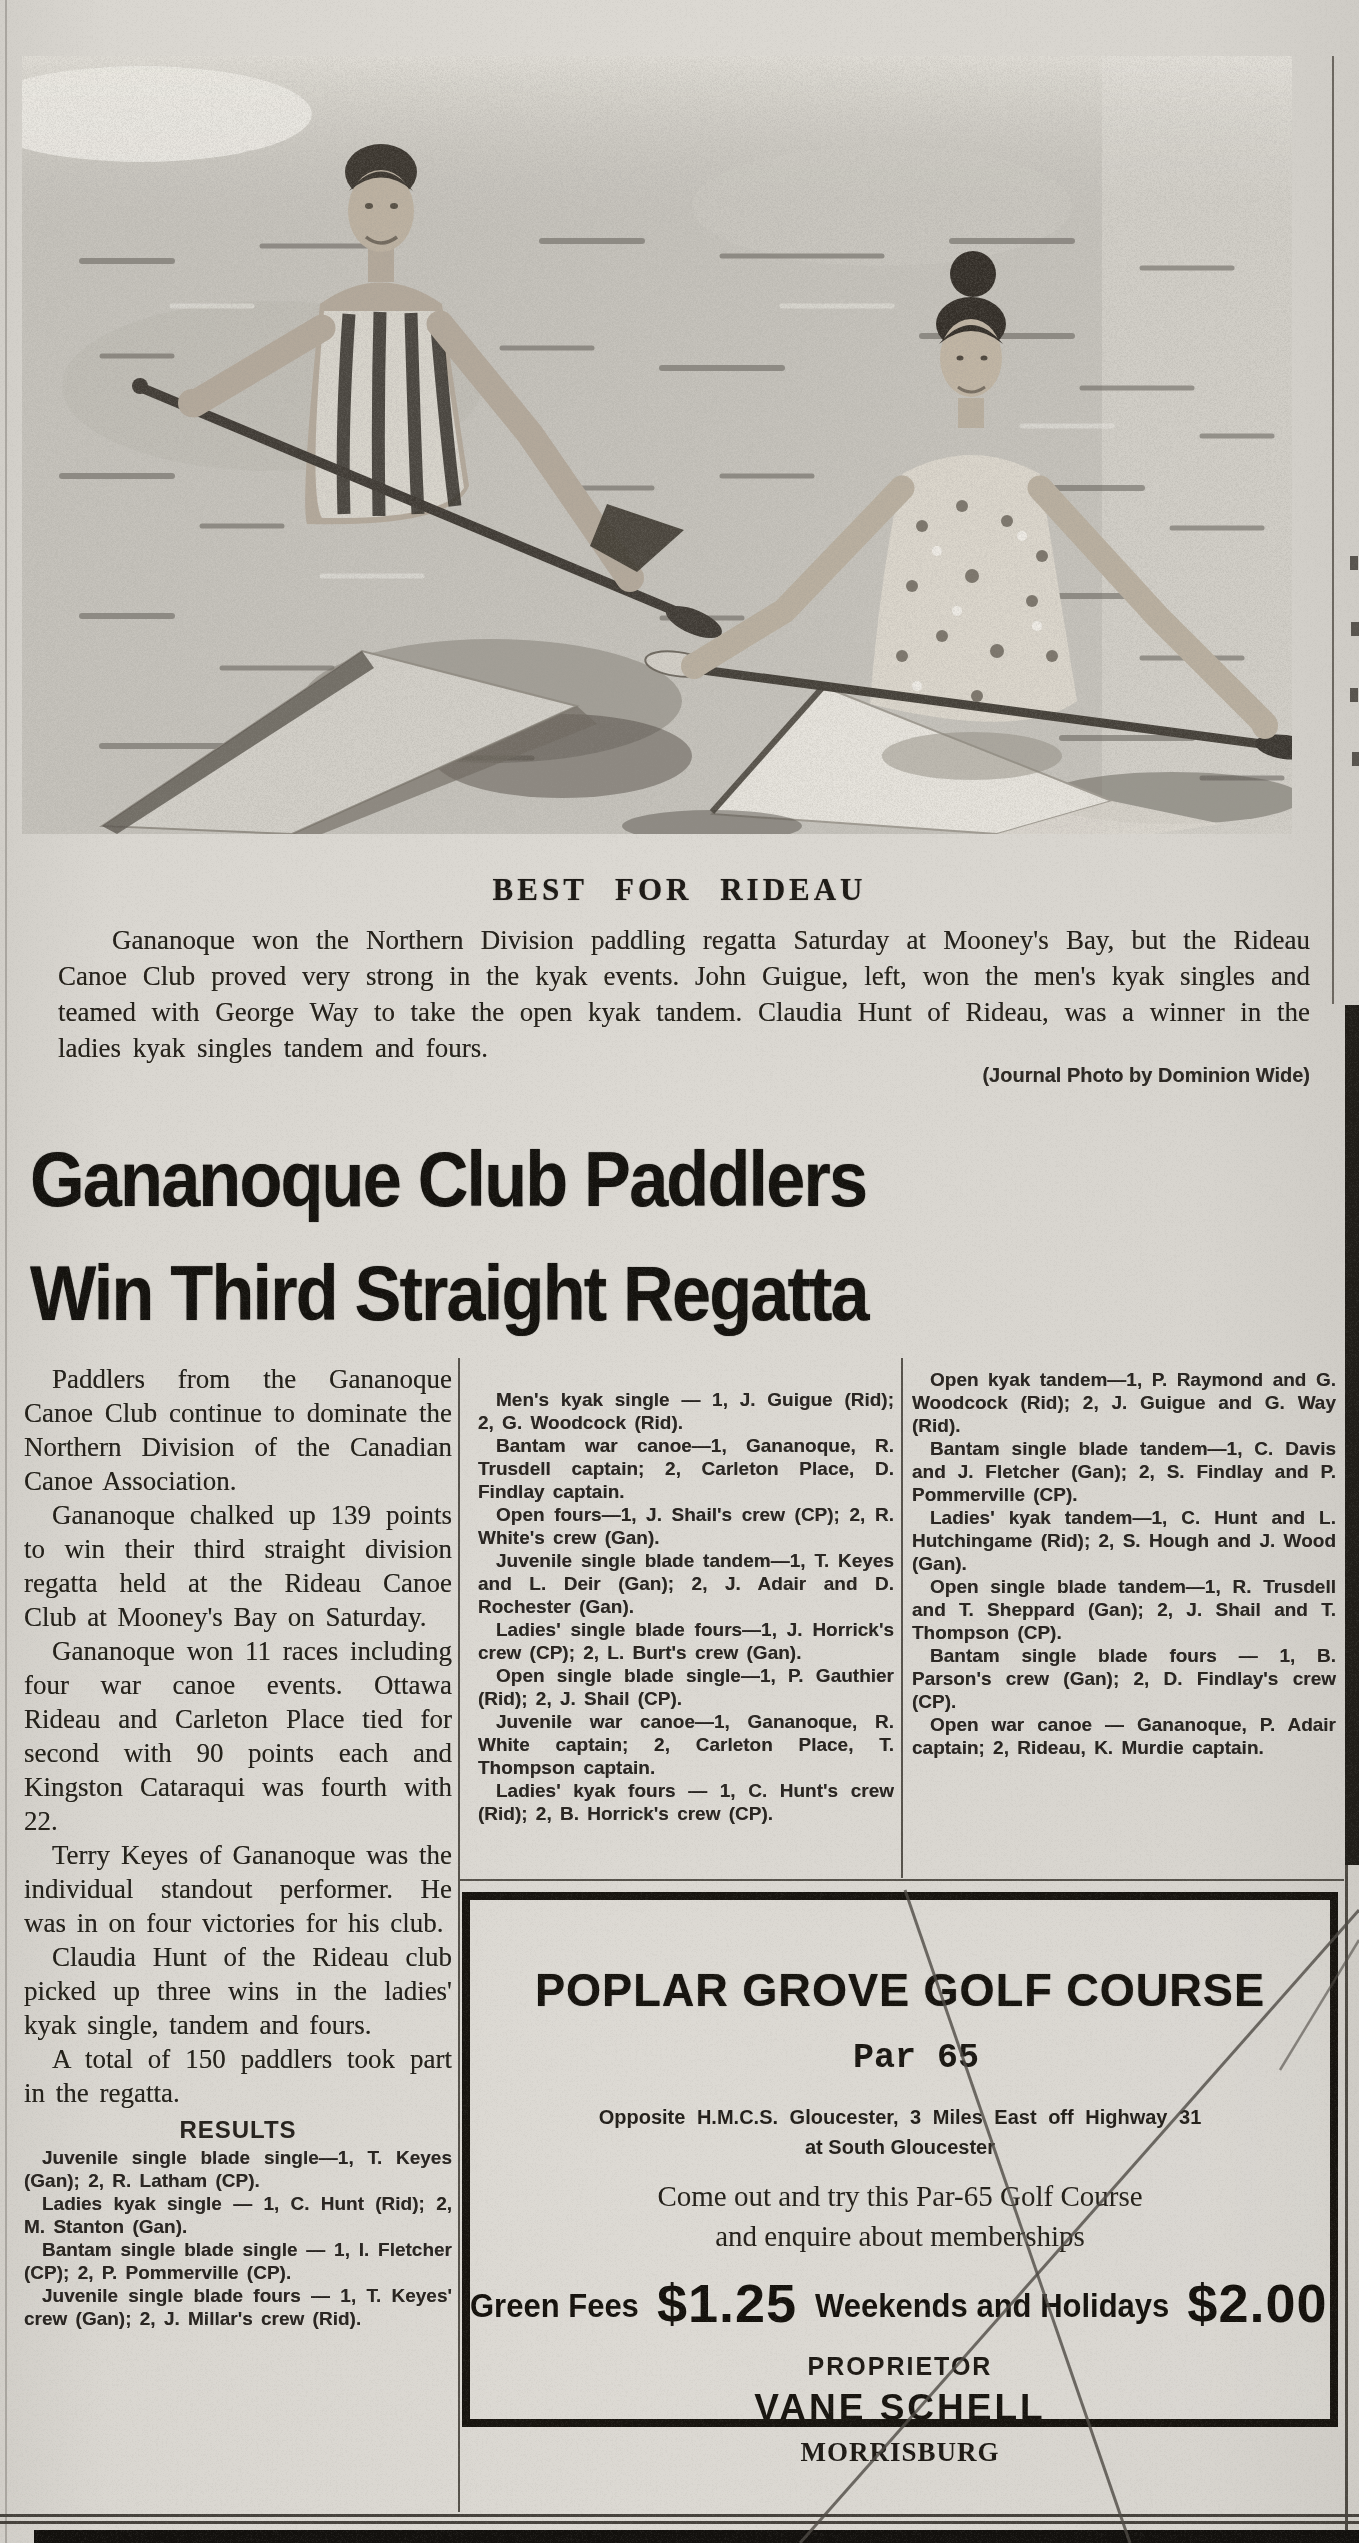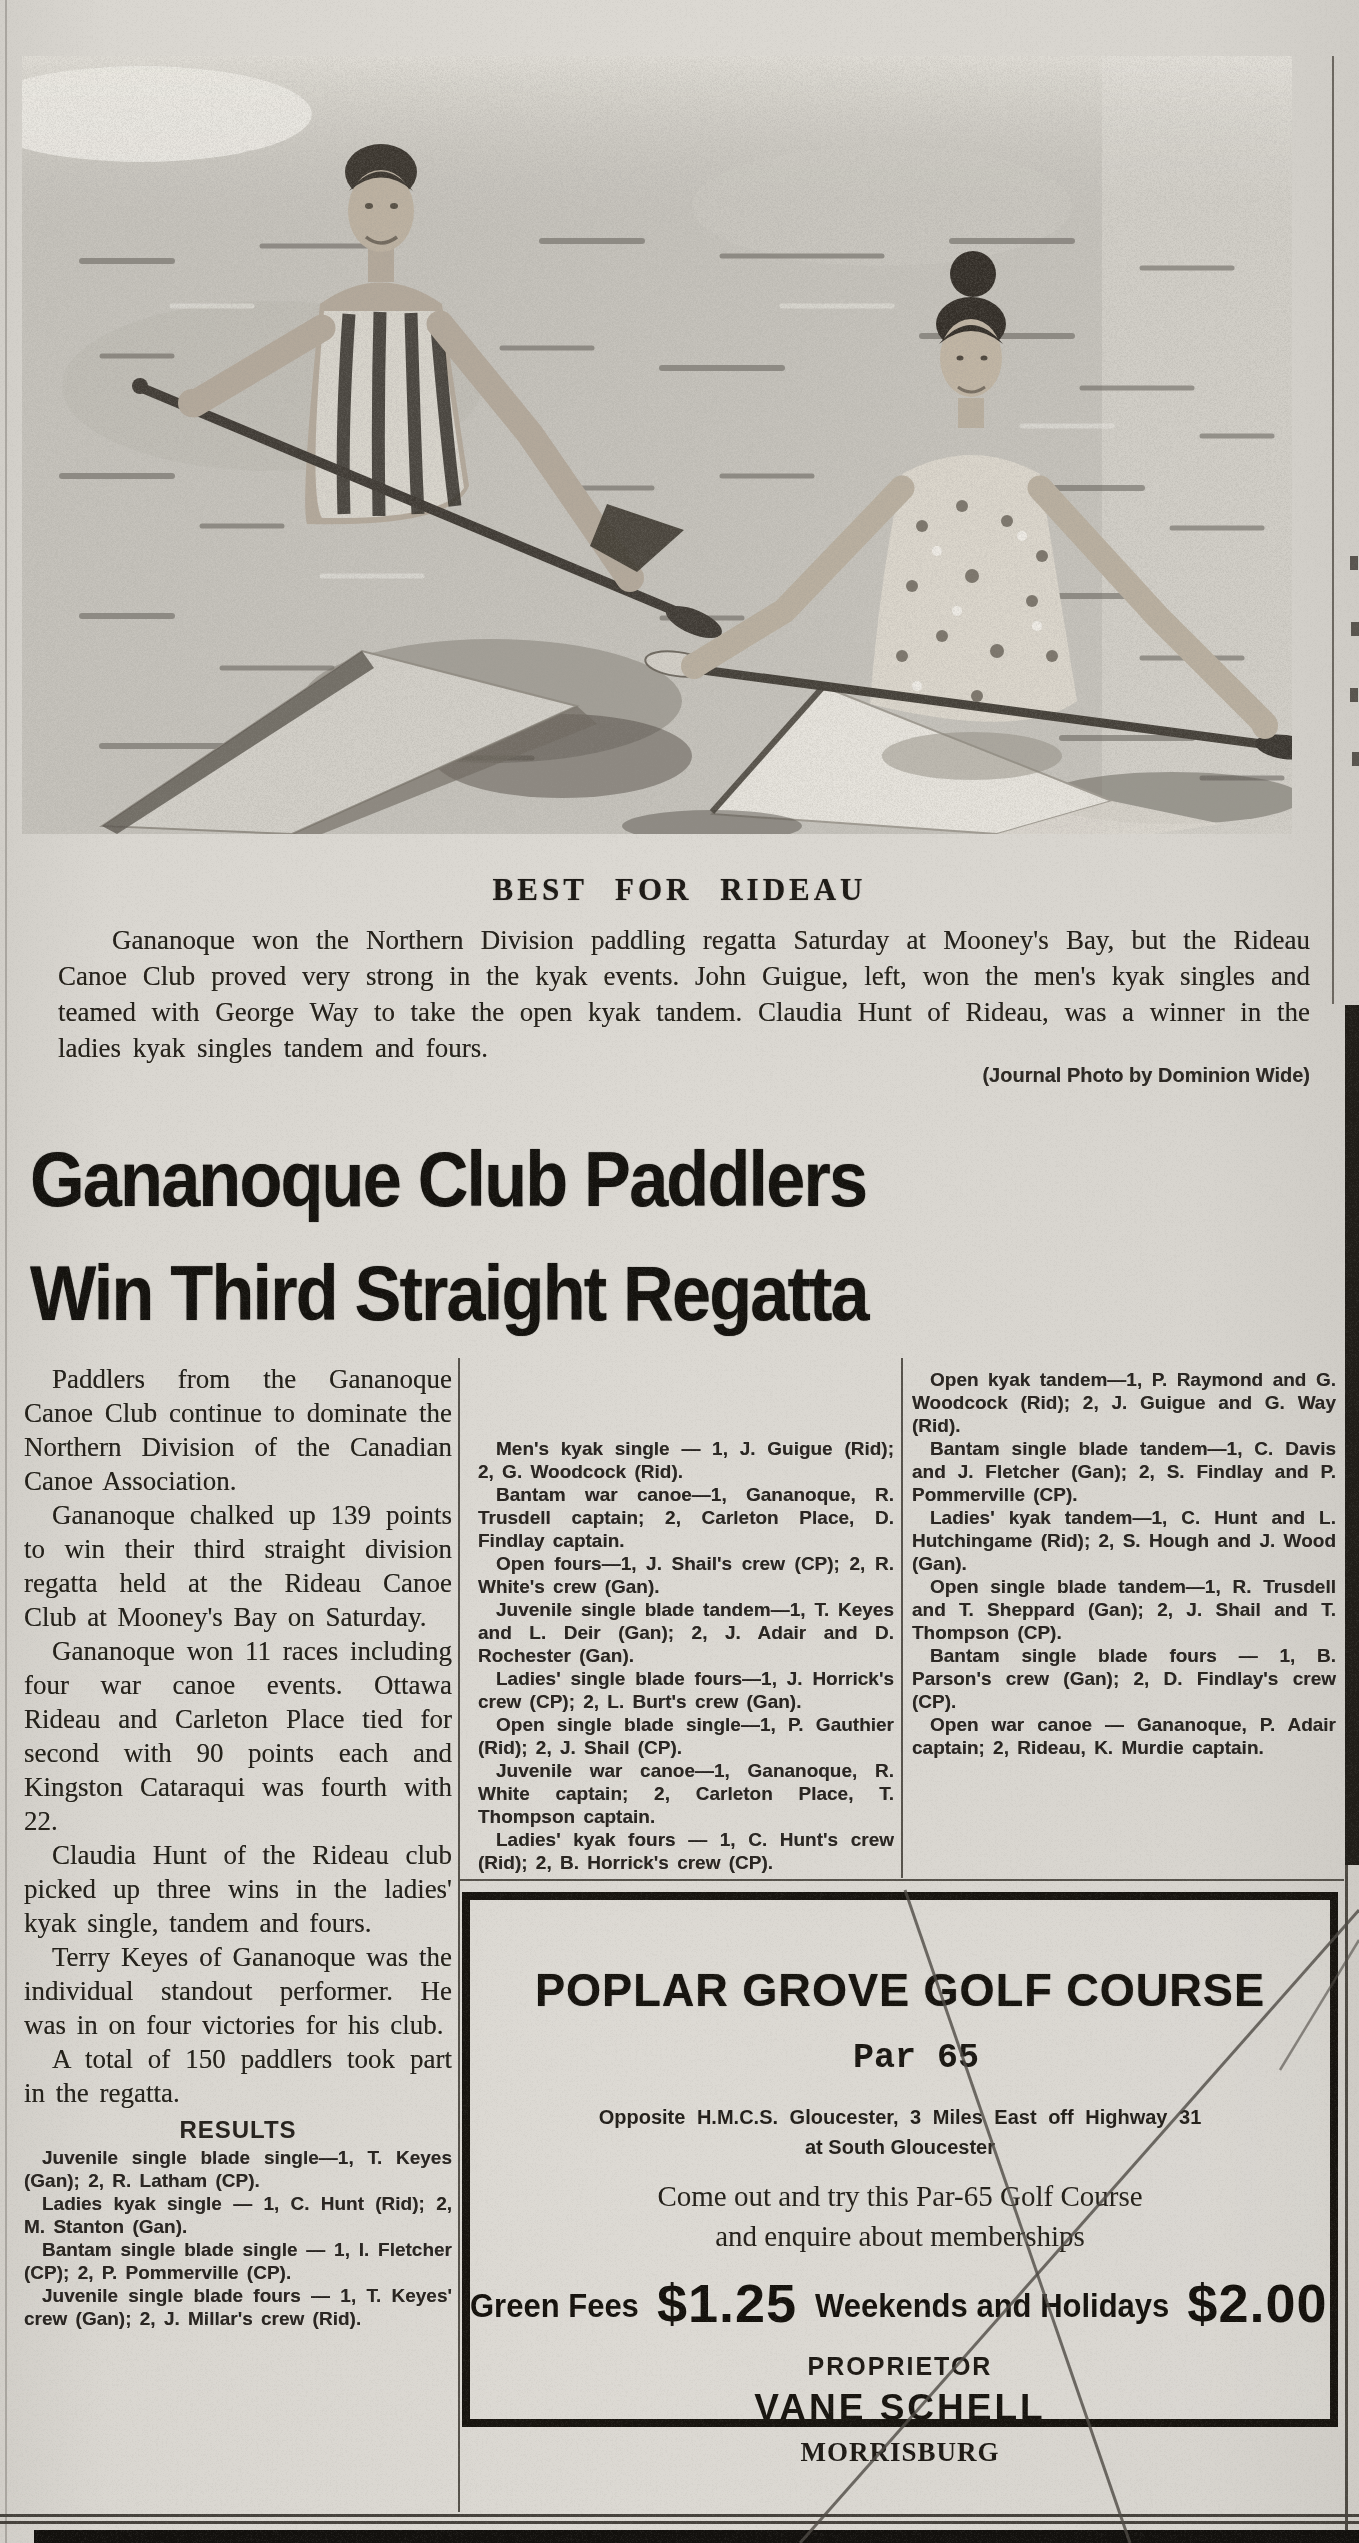--- a/index.html
+++ b/index.html
@@ -241,31 +241,31 @@
 
   <div class="abs headline">
     <div>Gananoque Club Paddlers</div>
     <div>Win Third Straight Regatta</div>
   </div>
 
   <div class="abs col" style="left:24px; top:1362px; width:428px; height:1150px;">
     <p class="body-p">Paddlers from the Gananoque Canoe Club continue to dominate the Northern Division of the Canadian Canoe Association.</p>
     <p class="body-p">Gananoque chalked up 139 points to win their third straight division regatta held at the Rideau Canoe Club at Mooney's Bay on Saturday.</p>
     <p class="body-p">Gananoque won 11 races including four war canoe events. Ottawa Rideau and Carleton Place tied for second with 90 points each and Kingston Cataraqui was fourth with 22.</p>
+    <p class="body-p">Terry Keyes of Gananoque was the individual standout performer. He was in on four victories for his club.</p>
     <p class="body-p">Claudia Hunt of the Rideau club picked up three wins in the ladies' kyak single, tandem and fours.</p>
-    <p class="body-p">Terry Keyes of Gananoque was the individual standout performer. He was in on four victories for his club.</p>
     <p class="body-p">A total of 150 paddlers took part in the regatta.</p>
     <p class="res-head">RESULTS</p>
     <p class="res">Juvenile single blade single—1, T. Keyes (Gan); 2, R. Latham (CP).</p>
     <p class="res">Ladies kyak single — 1, C. Hunt (Rid); 2, M. Stanton (Gan).</p>
     <p class="res">Bantam single blade single — 1, I. Fletcher (CP); 2, P. Pommerville (CP).</p>
     <p class="res">Juvenile single blade fours — 1, T. Keyes' crew (Gan); 2, J. Millar's crew (Rid).</p>
   </div>
 
-  <div class="abs col" style="left:478px; top:1437px; width:416px; height:505px;">
+  <div class="abs col" style="left:478px; top:1388px; width:416px; height:505px;">
     <p class="res">Men's kyak single — 1, J. Guigue (Rid); 2, G. Woodcock (Rid).</p>
     <p class="res">Bantam war canoe—1, Gananoque, R. Trusdell captain; 2, Carleton Place, D. Findlay captain.</p>
     <p class="res">Open fours—1, J. Shail's crew (CP); 2, R. White's crew (Gan).</p>
     <p class="res">Juvenile single blade tandem—1, T. Keyes and L. Deir (Gan); 2, J. Adair and D. Rochester (Gan).</p>
     <p class="res">Ladies' single blade fours—1, J. Horrick's crew (CP); 2, L. Burt's crew (Gan).</p>
     <p class="res">Open single blade single—1, P. Gauthier (Rid); 2, J. Shail (CP).</p>
     <p class="res">Juvenile war canoe—1, Gananoque, R. White captain; 2, Carleton Place, T. Thompson captain.</p>
     <p class="res">Ladies' kyak fours — 1, C. Hunt's crew (Rid); 2, B. Horrick's crew (CP).</p>
   </div>
 

